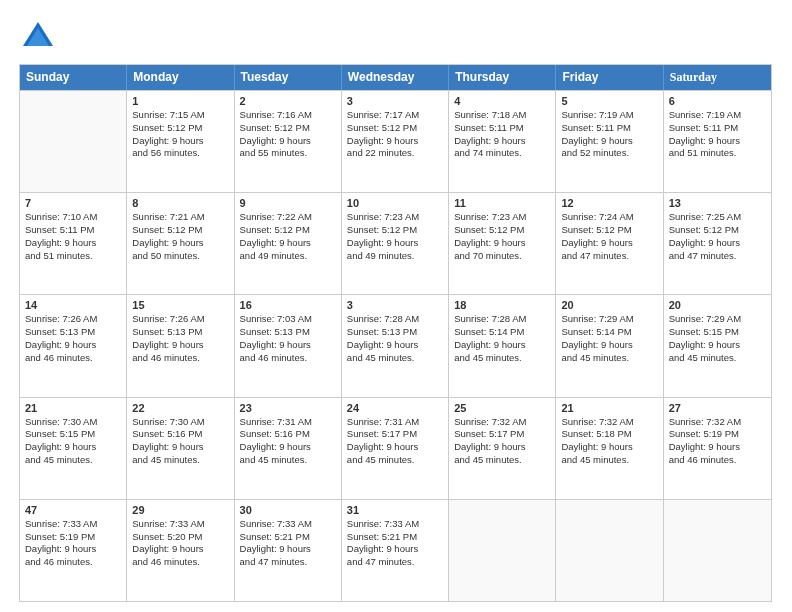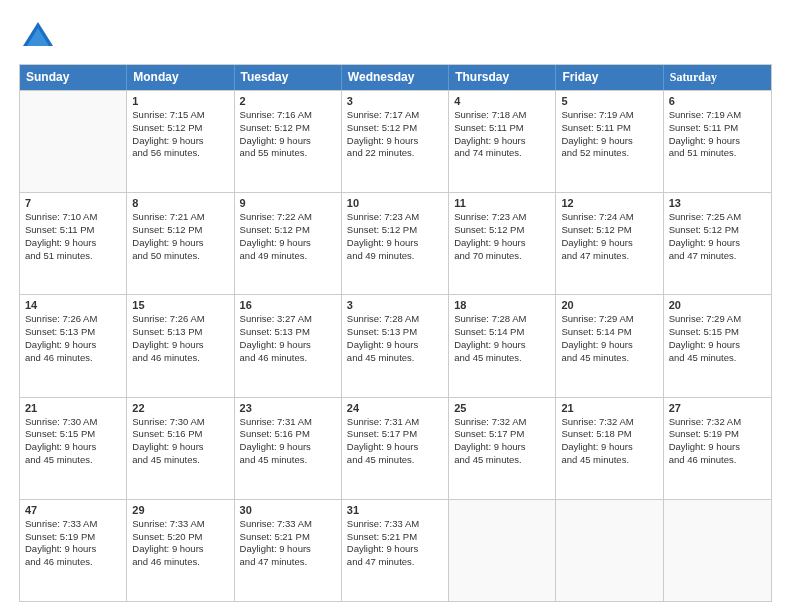--- a/index.html
+++ b/index.html
@@ -251,21 +251,21 @@
           </div>
           <div class="cal-cell">
             <span class="day-num">15</span>
             <span class="cell-line">Sunrise: 7:26 AM</span>
             <span class="cell-line">Sunset: 5:13 PM</span>
             <span class="cell-line">Daylight: 9 hours</span>
             <span class="cell-line">and 46 minutes.</span>
           </div>
           <div class="cal-cell">
             <span class="day-num">16</span>
-            <span class="cell-line">Sunrise: 3:27 AM</span>
+            <span class="cell-line">Sunrise: 7:03 AM</span>
             <span class="cell-line">Sunset: 5:13 PM</span>
             <span class="cell-line">Daylight: 9 hours</span>
             <span class="cell-line">and 46 minutes.</span>
           </div>
           <div class="cal-cell">
             <span class="day-num">3</span>
             <span class="cell-line">Sunrise: 7:28 AM</span>
             <span class="cell-line">Sunset: 5:13 PM</span>
             <span class="cell-line">Daylight: 9 hours</span>
             <span class="cell-line">and 45 minutes.</span>

